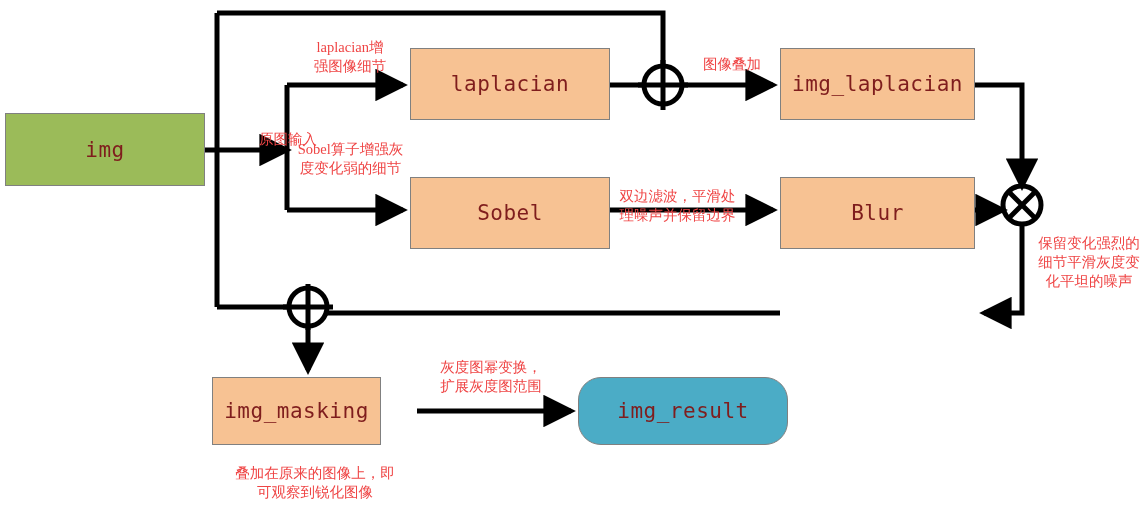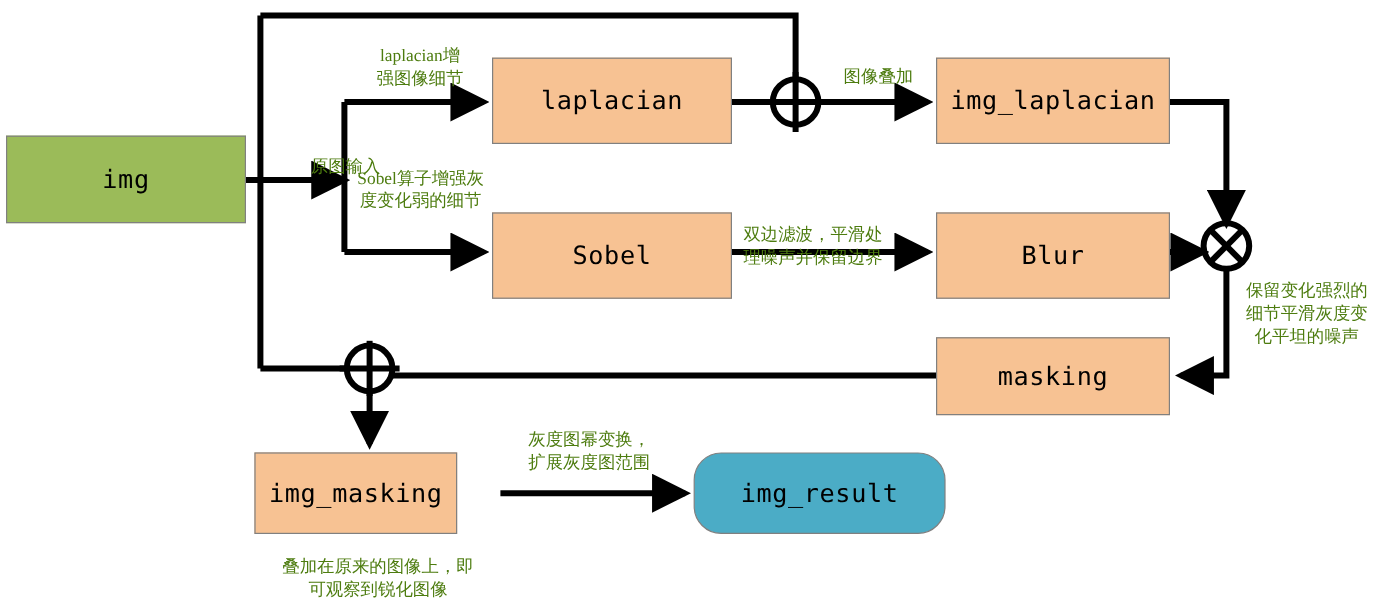--- a/index.html
+++ b/index.html
@@ -28,34 +28,34 @@
   }
   .node {
     position: absolute;
     box-sizing: border-box;
     border: 1px solid #808080;
     display: flex;
     align-items: center;
     justify-content: center;
     font-family: "DejaVu Sans Mono", monospace;
     font-size: 21px;
-    color: #000000;
+    color: #7f1d1d;
     letter-spacing: 0.5px;
     z-index: 3;
   }
   .node.green { background: #9bbb59; }
   .node.orange { background: #f7c293; }
   .node.blue { background: #4bacc6; }
 
   .edge-label {
     position: absolute;
     font-family: "Liberation Serif", serif;
     font-size: 14.5px;
     line-height: 1.32;
-    color: #4d7c0f;
+    color: #ef4444;
     text-align: center;
     white-space: pre-line;
     z-index: 4;
   }
   .edge-label.left { text-align: left; padding-left: 40px; }
 </style>
 </head>
 <body>
 
 <div id="canvas">
@@ -129,23 +129,20 @@
   </div>
 
   <div class="node orange" style="left:410px;top:177px;width:200px;height:72px;">
     <span>Sobel</span>
   </div>
 
   <div class="node orange" style="left:780px;top:177px;width:195px;height:72px;">
     <span>Blur</span>
   </div>
 
-  <div class="node orange" style="left:780px;top:281px;width:195px;height:65px;">
-    <span>masking</span>
-  </div>
 
   <div class="node orange" style="left:212px;top:377px;width:169px;height:68px;">
     <span>img_masking</span>
   </div>
 
   <div class="node blue" style="left:578px;top:377px;width:210px;height:68px;border-radius:23px;">
     <span>img_result</span>
   </div>
 
   <div class="edge-label left" style="left:219px;top:130px;width:86px;">原图输入</div>

